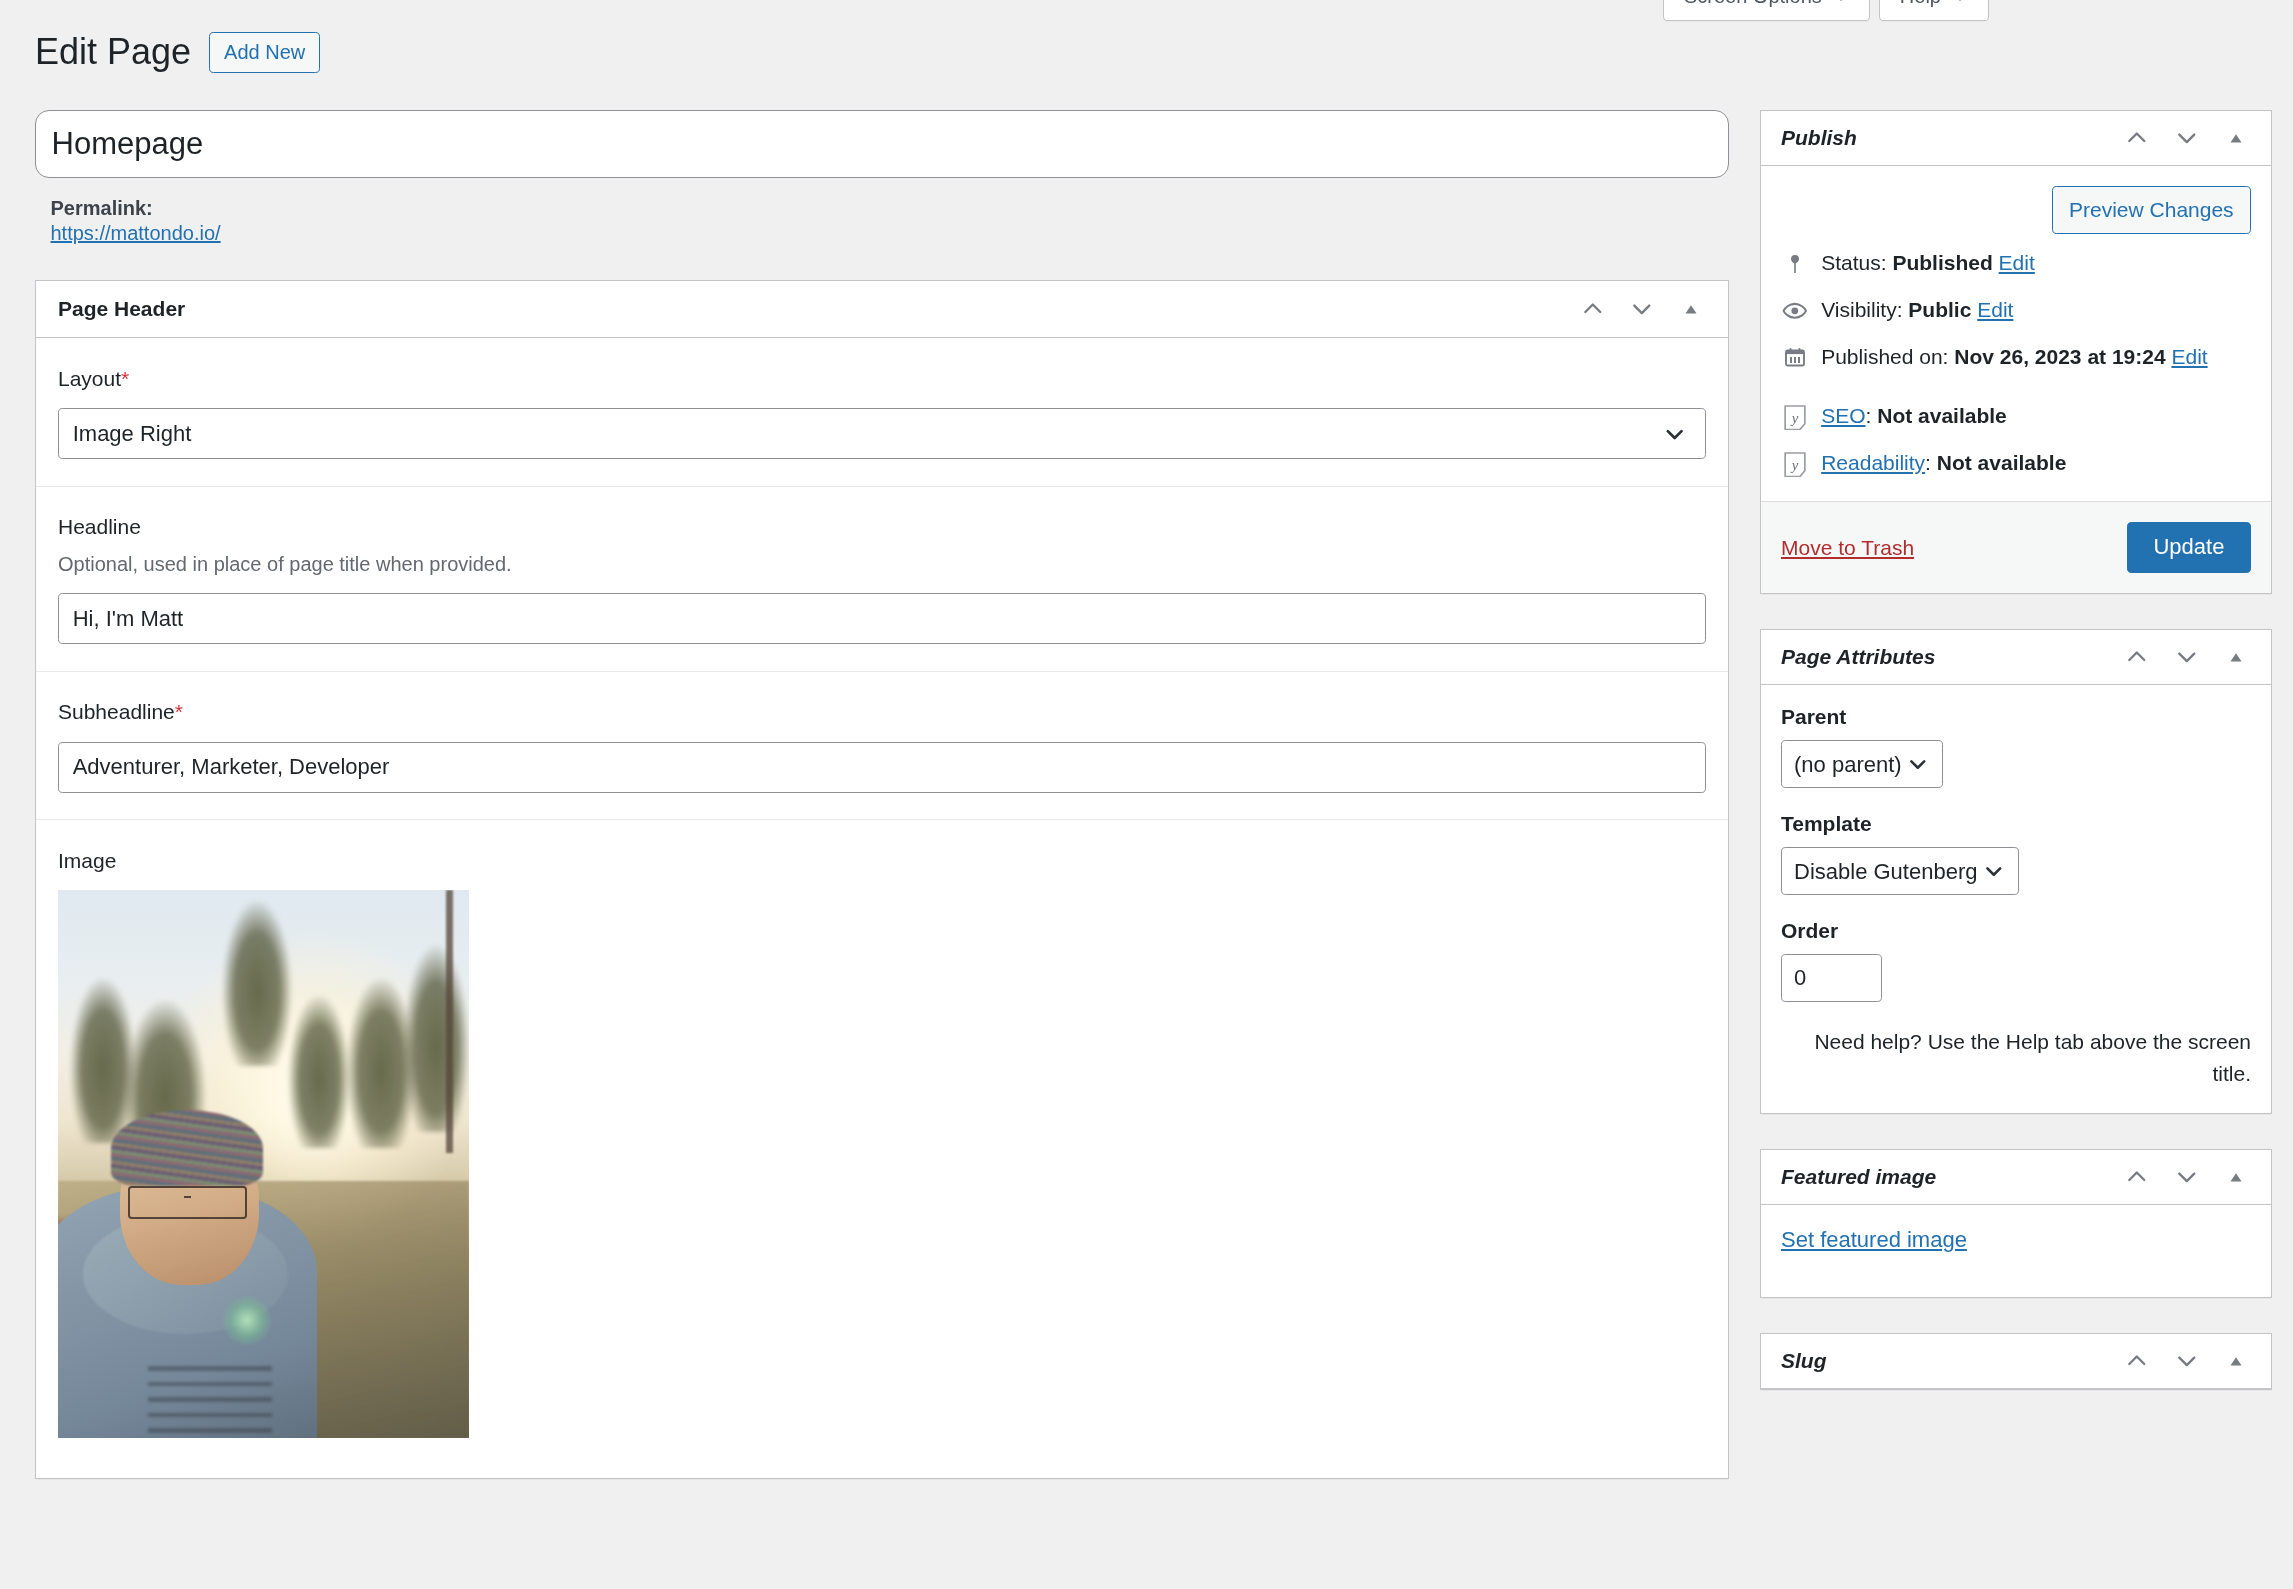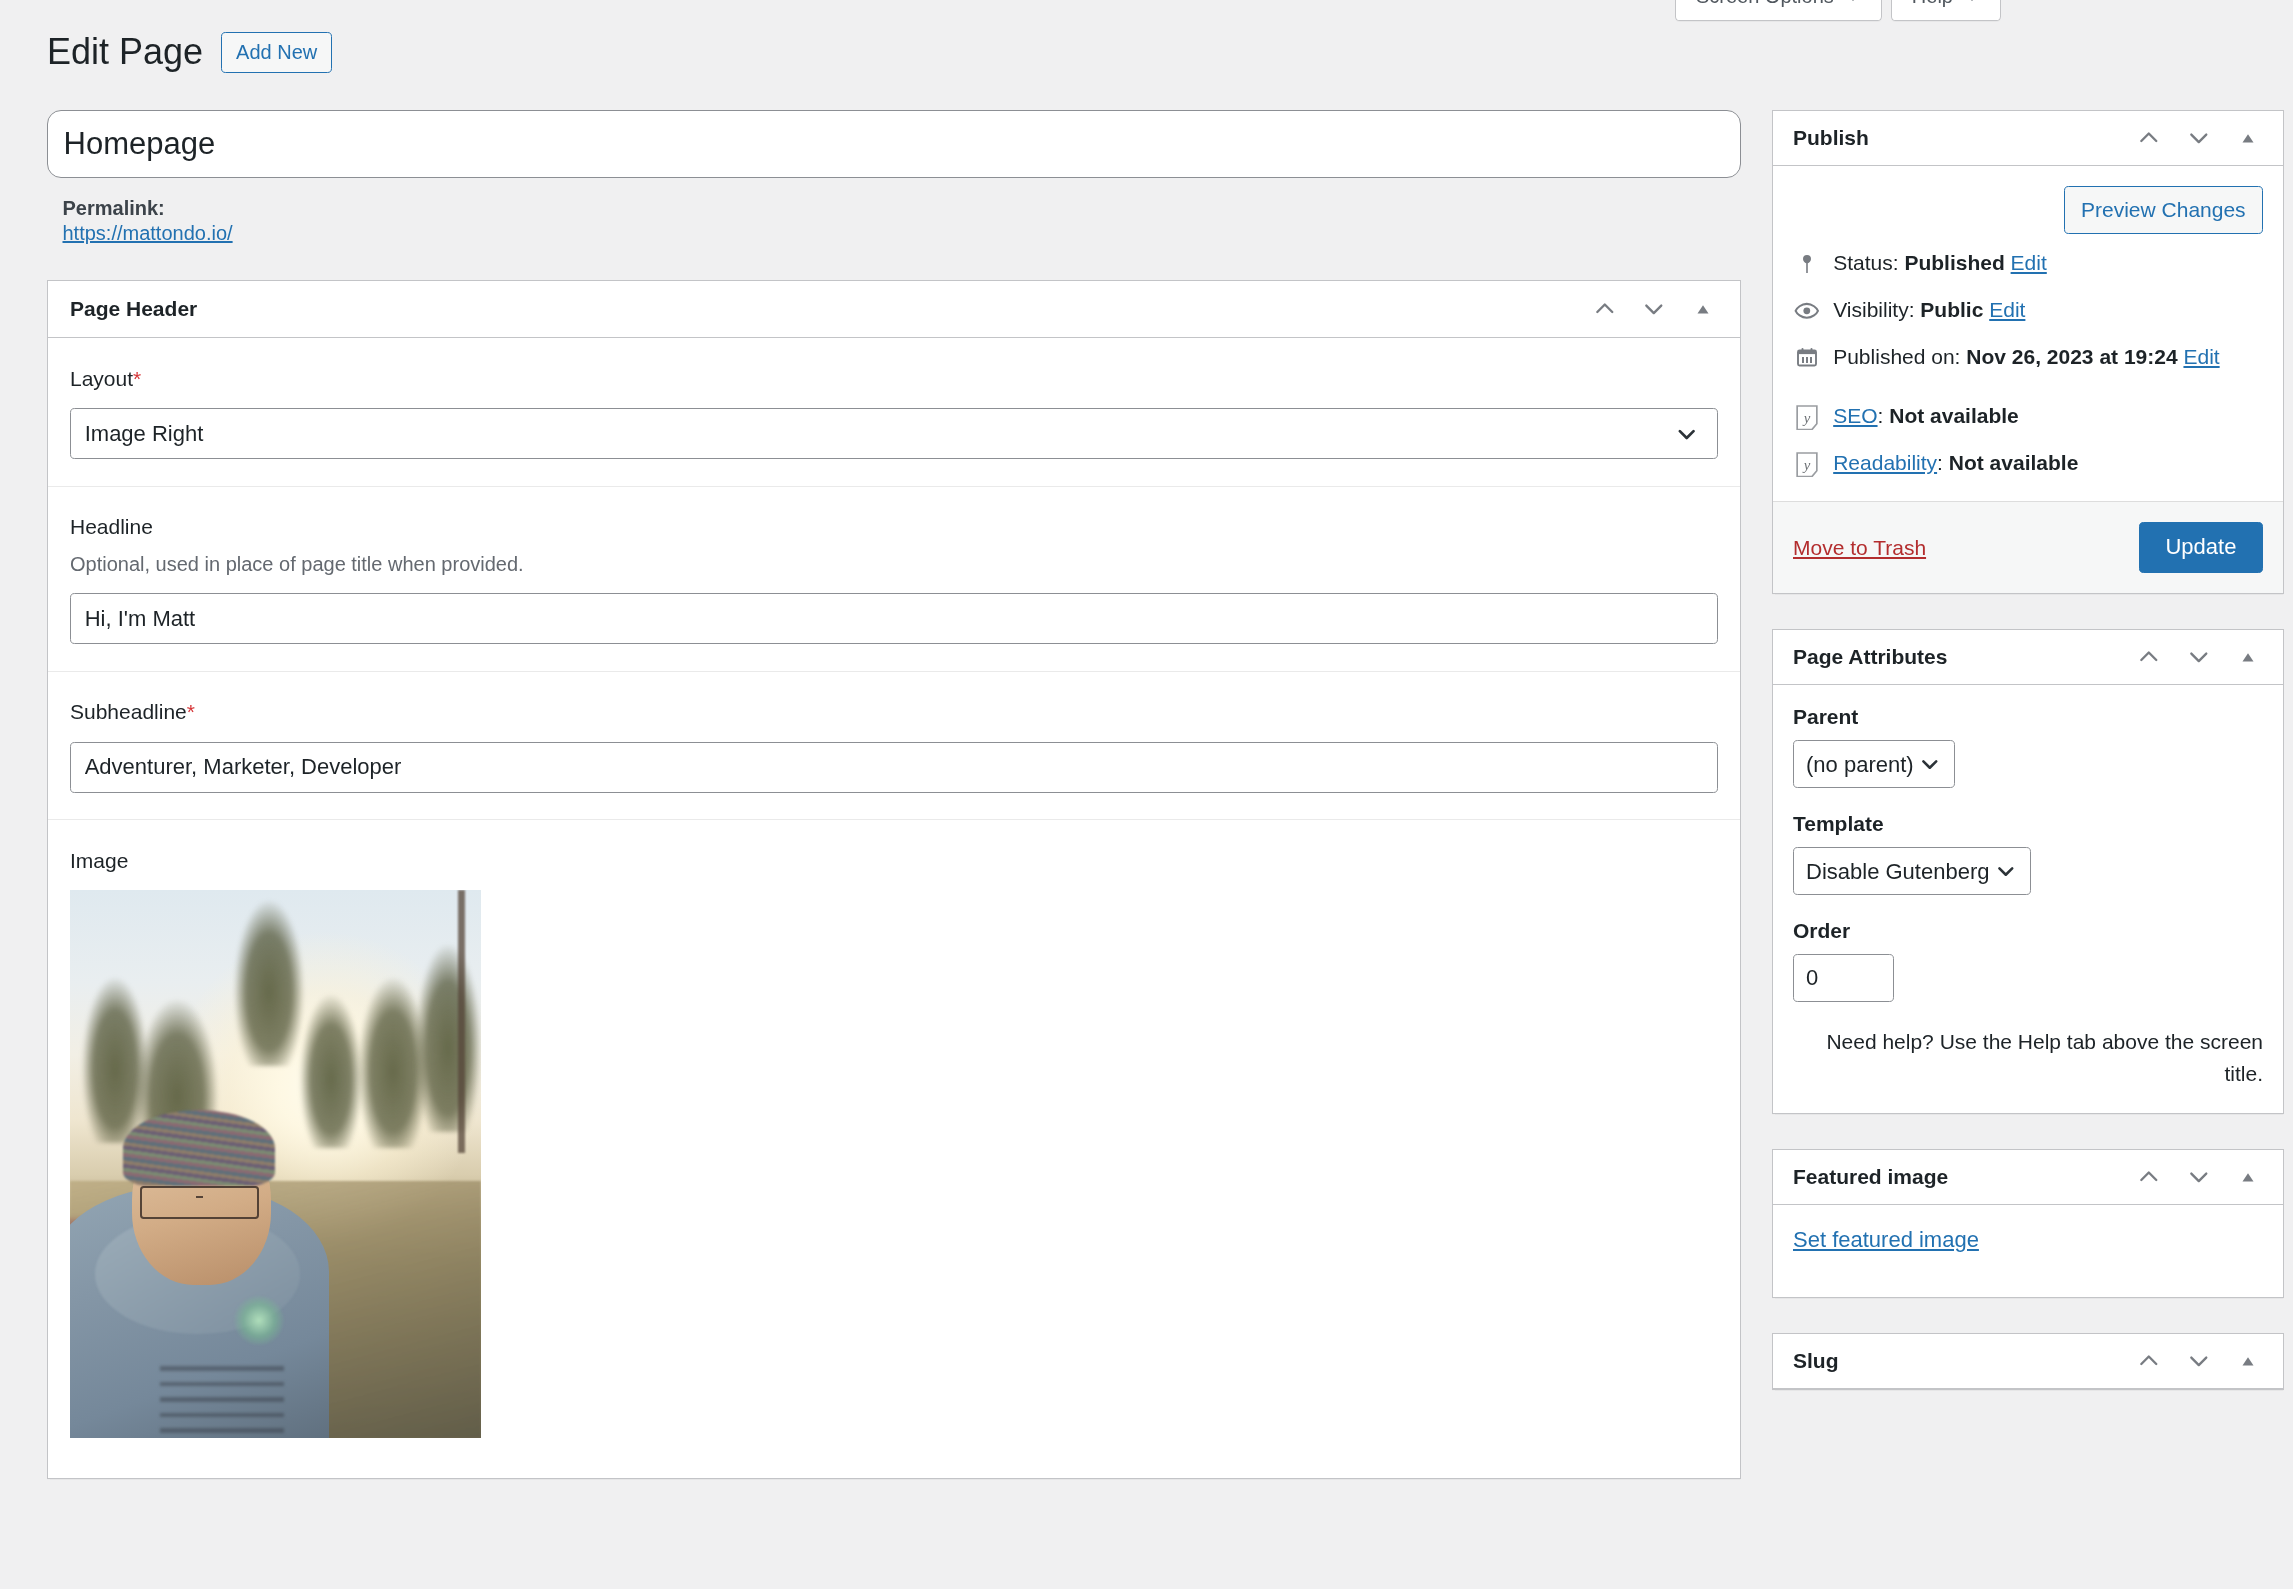--- a/index.html
+++ b/index.html
@@ -68,21 +68,21 @@
     font-weight: 400;
     padding: 7.3px 13.7px 8.2px;
     line-height: 1.2;
     text-decoration: none;
     white-space: nowrap;
   }
 
   
   .wrap {
     position: absolute;
-    top: 0; left: 12px;
+    top: 0; left: 0;
     width: 2013px; height: 1590px;
   }
   .col-main {
     position: absolute;
     top: 110px; left: 35px;
     width: 1694px;
   }
   .col-side {
     position: absolute;
     top: 110px; left: 1760px;
@@ -334,21 +334,21 @@
     width: 30%; height: 13%;
     background: repeating-linear-gradient(0deg,
       rgba(52,58,66,.45) 0px, rgba(52,58,66,.45) 4.6px,
       rgba(52,58,66,0) 4.6px, rgba(52,58,66,0) 15.5px);
     filter: blur(1.5px);
   }
 
   
   .side-postbox { margin-bottom: 35px; }
   .side-postbox .postbox-header { height: 55px; padding: 0 12.8px 0 20px; }
-  .side-postbox .postbox-title { font-size: 21px; }
+  .side-postbox .postbox-title { font-size: 21px; font-style: italic; }
 
   .submitbox-inner { padding: 0; }
   .minor-actions {
     padding: 20px 20px 5.5px 20px;
     display: flex;
     justify-content: flex-end;
   }
   .preview-btn {
     border: 0.9px solid #2271b1;
     background: #f6f7f7;

